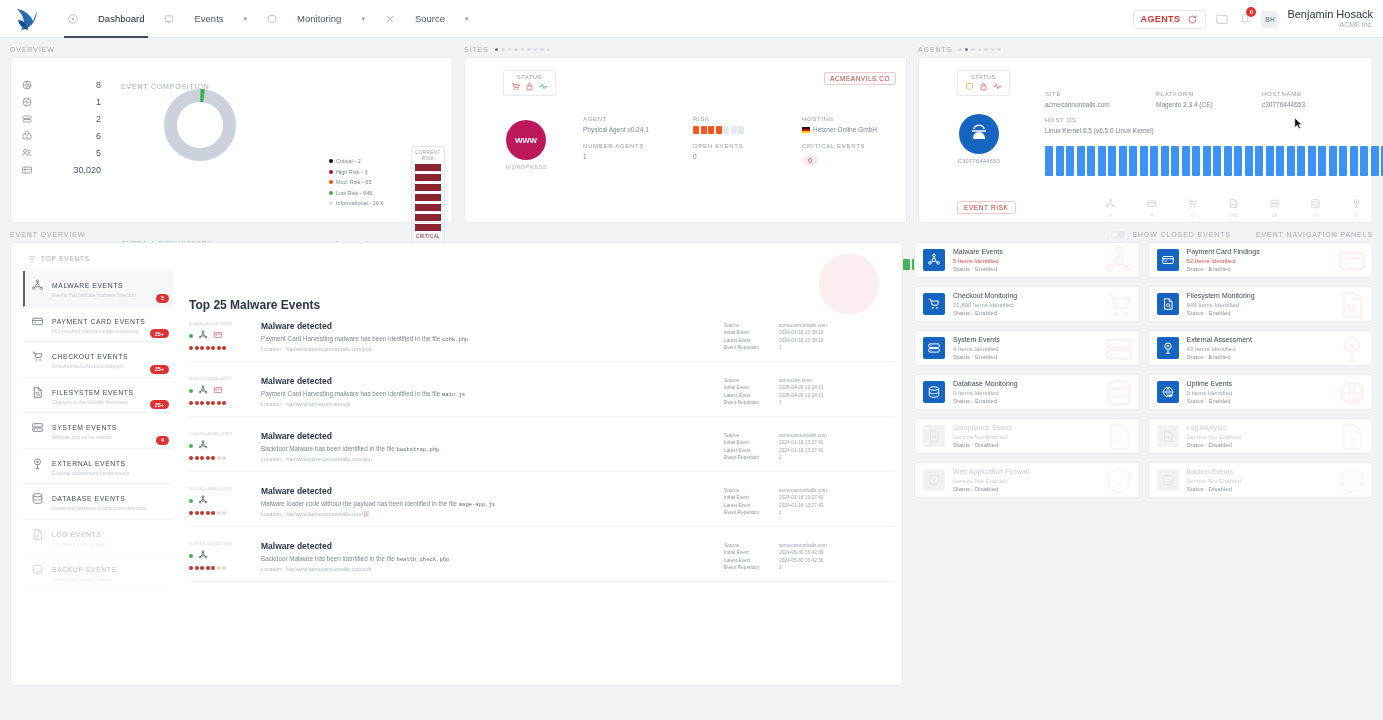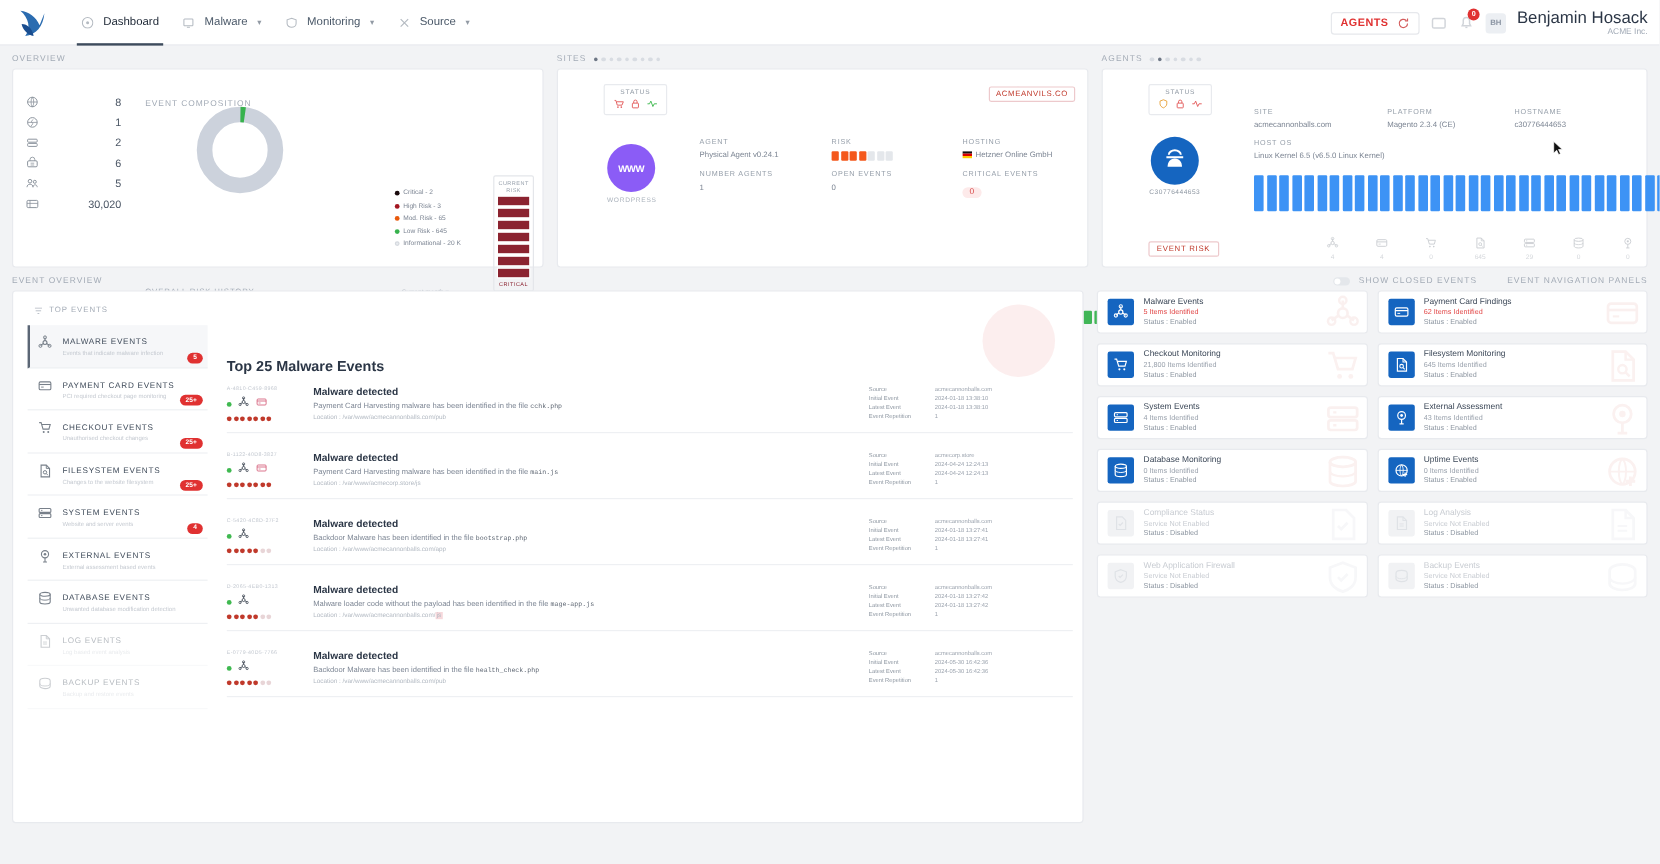--- a/index.html
+++ b/index.html
@@ -15,21 +15,21 @@
     height:38px; background:#fff; display:flex; align-items:center;
     border-bottom:1px solid #e4e7ec; position:relative;
   }
   .brand { display:flex; align-items:center; padding-left:14px; gap:9px; }
   .logo { width:26px; height:26px; position:relative; }
   .brand-txt { line-height:1.05; }
   .brand-title { font-size:15.5px; font-weight:bold; color:#1b2533; letter-spacing:-0.2px; }
   .brand-sub { font-size:6.5px; color:#98a3b0; letter-spacing:0.3px; margin-top:1px; }
   .nav { display:flex; align-items:center; margin-left:18px; height:38px; }
   .nav-item {
-    display:flex; align-items:center; gap:8px; height:38px; padding:0 10px;
+    display:flex; align-items:center; gap:20px; height:38px; padding:0 10px;
     font-size:9.5px; color:#4a5868; cursor:pointer; position:relative;
   }
   .nav-item.active { color:#1b2533; }
   .nav-item.active:after {
     content:""; position:absolute; left:6px; right:6px; bottom:0; height:2px; background:#3d4b5c;
   }
   .nav-ic { width:10px; height:10px; opacity:.5; display:block; }
   .caret { font-size:7px; opacity:.6; }
   .topright { position:absolute; right:10px; top:0; height:38px; display:flex; align-items:center; gap:9px; }
   .revert {
@@ -42,21 +42,21 @@
   .bell-badge {
     position:absolute; top:-4px; right:-4px; background:#e03131; color:#fff;
     font-size:6px; border-radius:50%; width:10px; height:10px; line-height:10px; text-align:center;
     font-weight:bold;
   }
   .avatar {
     width:17px; height:17px; border-radius:3px; background:#eceff3; color:#8b95a3;
     font-size:6.5px; display:flex; align-items:center; justify-content:center; font-weight:bold;
   }
   .user-txt { text-align:right; line-height:1.2; }
-  .user-name { font-size:14px; color:#2b3646; font-weight:normal; }
+  .user-name { font-size:11px; color:#2b3646; font-weight:normal; }
   .user-org { font-size:7px; color:#a0a9b5; }
 
   
   .sec-label {
     font-size:7px; letter-spacing:0.9px; color:#a3abb6; text-transform:uppercase;
     margin-bottom:4px; display:flex; align-items:center; gap:6px;
   }
   .dots { display:flex; gap:3px; align-items:center; }
   .dot { width:3.5px; height:3.5px; border-radius:50%; background:#d8dce2; }
   .dot.on { background:#6e7785; }
@@ -101,21 +101,21 @@
   .status-box .st-t { font-size:5.5px; letter-spacing:0.7px; color:#8f98a3; margin-bottom:2px; }
   .st-icons { display:flex; gap:5px; justify-content:center; }
   .st-ic { width:9px; height:9px; }
   .site-tag {
     position:absolute; right:10px; top:14px; border:1px solid #edc9cc; color:#c0392b;
     font-size:6.5px; letter-spacing:0.5px; border-radius:2px; padding:2px 5px; background:#fff;
   }
   .site-dim-ic { position:absolute; right:52px; top:14px; width:11px; height:11px; opacity:.18; }
   .site-avatar {
     position:absolute; left:41px; top:62px; width:40px; height:40px; border-radius:50%;
-    background:#8b5cf6; display:flex; align-items:center; justify-content:center;
+    background:#be185d; display:flex; align-items:center; justify-content:center;
   }
   .site-avatar-label { position:absolute; left:14px; top:106px; width:95px; text-align:center;
     font-size:5.5px; letter-spacing:0.6px; color:#aab2bc; }
   .kv { position:absolute; }
   .kv .k { font-size:6px; letter-spacing:0.7px; color:#959ea9; margin-bottom:4px; }
   .kv .v { font-size:6.5px; color:#7c8593; }
   .risk-bars { display:flex; gap:1.5px; }
   .rb { width:6px; height:8px; border-radius:1px; }
   .crit-pill {
     display:inline-block; background:#fdeaea; color:#d64545; border-radius:8px;
@@ -236,21 +236,21 @@
           <circle cx="8" cy="8" r="7" fill="none" stroke="#6b7785" stroke-width="1.4"></circle>
           <circle cx="8" cy="8" r="2" fill="#6b7785"></circle>
         </svg>
       <span>Dashboard</span>
     </div>
     <div class="nav-item">
       <svg class="nav-ic" viewBox="0 0 16 16">
           <rect x="2" y="3" width="12" height="9" rx="1" fill="none" stroke="#6b7785" stroke-width="1.4"></rect>
           <path d="M6 14h4" stroke="#6b7785" stroke-width="1.4"></path>
         </svg>
-      <span>Malware</span>
+      <span>Events</span>
       <span class="caret">▾</span>
     </div>
     <div class="nav-item">
       <svg class="nav-ic" viewBox="0 0 16 16">
           <path d="M8 2 L14 4 v5 c0 3-3 5-6 5 -3 0-6-2-6-5V4Z" fill="none" stroke="#6b7785" stroke-width="1.4"></path>
         </svg>
       <span>Monitoring</span>
       <span class="caret">▾</span>
     </div>
     <div class="nav-item">

